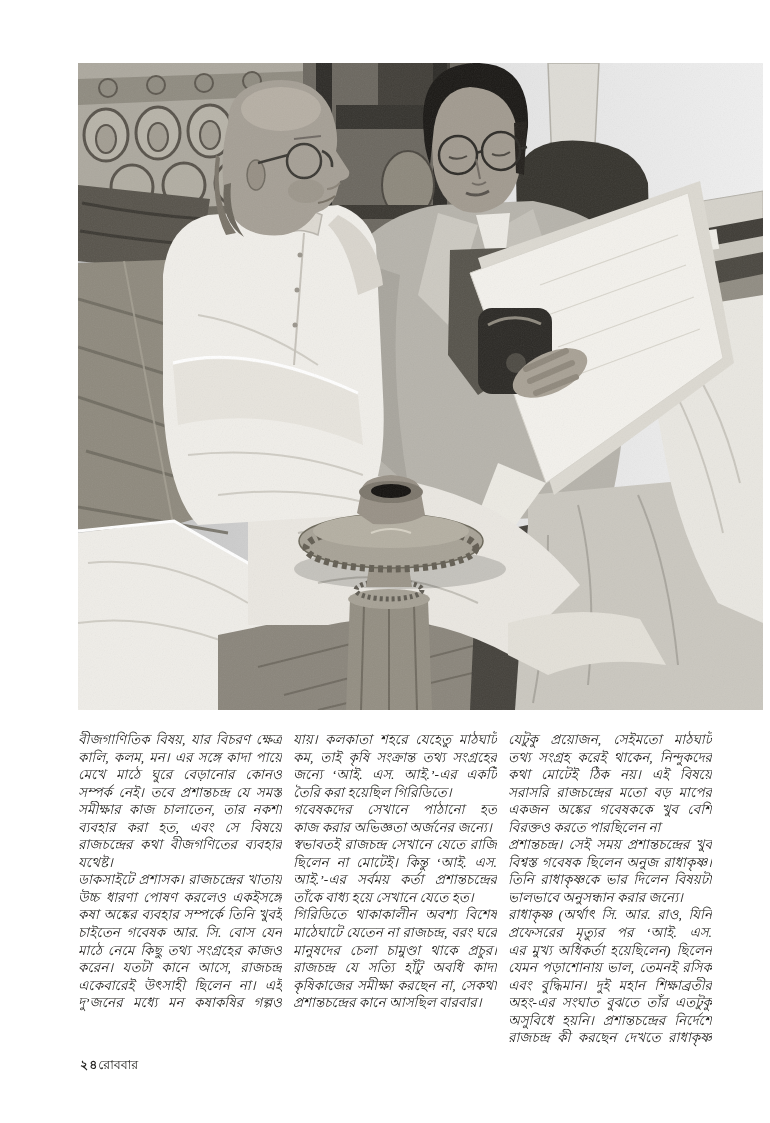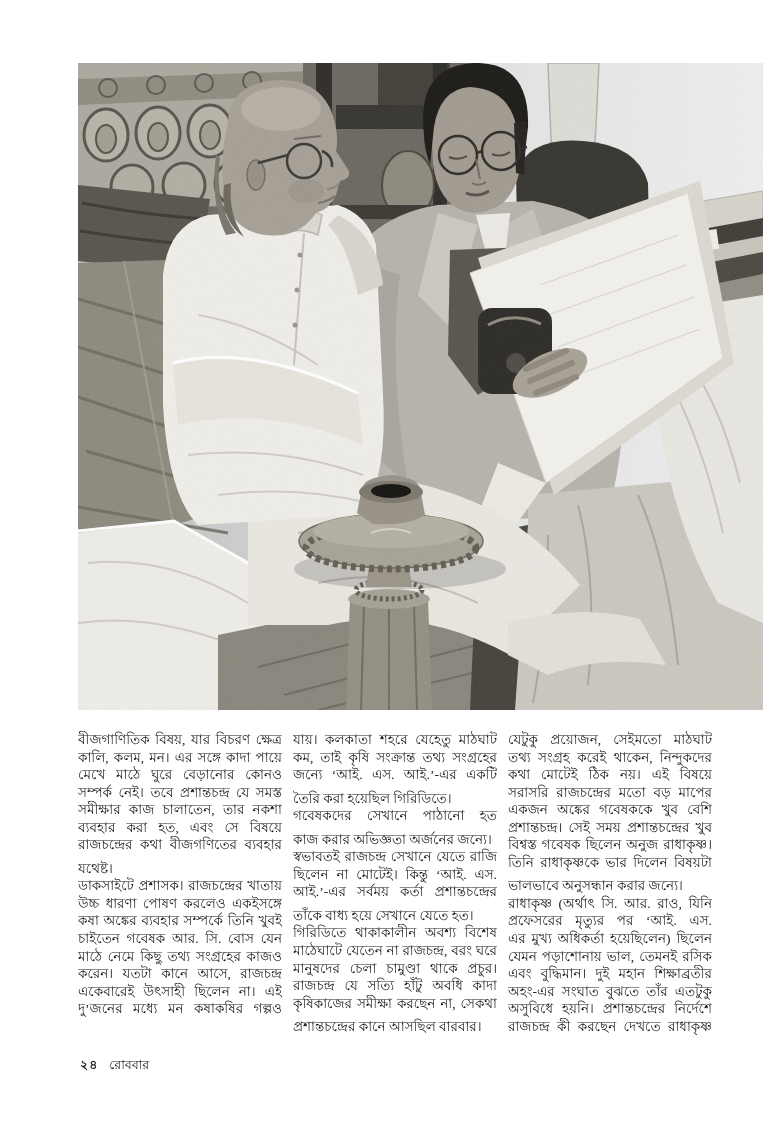--- a/index.html
+++ b/index.html
@@ -11,31 +11,31 @@
   .page{position:absolute;inset:0;background:#ffffff;}
   .photo-wrap{
     position:absolute;left:78px;top:63px;width:685px;height:647px;
     overflow:hidden;background:#d6d6d6;
   }
   .photo-wrap svg{display:block;width:100%;height:100%;}
   .article{
     position:absolute;left:78px;top:731px;width:634px;
     display:flex;gap:11px;
   }
-  .column{width:204px;overflow:hidden;}
+  .column{width:204px;overflow:hidden;font-style:italic;}
   .line{
     font-size:13.5px;line-height:17.55px;height:17.55px;overflow:hidden;
     color:#1c1b18;
     text-align:justify;text-align-last:justify;
   }
-  .line.short{text-align-last:left;margin-top:6px;}
+  .line.short{text-align-last:left;}
   .line.indent{text-indent:15px;}
   .footer{
     position:absolute;left:80px;top:1056px;
-    display:flex;align-items:baseline;gap:11px;
+    display:flex;align-items:baseline;
     color:#242320;font-size:12.5px;
   }
   .footer .page-num{font-weight:bold;letter-spacing:1px;}
 </style>
 </head>
 <body>
 
 <div class="page">
 
   <div class="photo-wrap">
@@ -289,20 +289,21 @@
         <div class="line">রাজচন্দ্র যে সত্যি হাঁটু অবধি কাদা লেপে</div>
         <div class="line">কৃষিকাজের সমীক্ষা করছেন না, সেকথা</div>
         <div class="line short">প্রশান্তচন্দ্রের কানে আসছিল বারবার।</div>
       </div>
     <div class="column">
         <div class="line">যেটুকু প্রয়োজন, সেইমতো মাঠঘাট থেকে</div>
         <div class="line">তথ্য সংগ্রহ করেই থাকেন, নিন্দুকদের</div>
         <div class="line">কথা মোটেই ঠিক নয়। এই বিষয়ে</div>
         <div class="line">সরাসরি রাজচন্দ্রের মতো বড় মাপের</div>
         <div class="line">একজন অঙ্কের গবেষককে খুব বেশি</div>
+        <div class="line short">বিরক্তও করতে পারছিলেন না</div>
         <div class="line">প্রশান্তচন্দ্র। সেই সময় প্রশান্তচন্দ্রের খুব</div>
         <div class="line">বিশ্বস্ত গবেষক ছিলেন অনুজ রাধাকৃষ্ণ।</div>
         <div class="line">তিনি রাধাকৃষ্ণকে ভার দিলেন বিষয়টা</div>
         <div class="line short">ভালভাবে অনুসন্ধান করার জন্যে।</div>
         <div class="line">রাধাকৃষ্ণ (অর্থাৎ সি. আর. রাও, যিনি</div>
         <div class="line">প্রফেসরের মৃত্যুর পর ‘আই. এস. আই.’-</div>
         <div class="line">এর মুখ্য অধিকর্তা হয়েছিলেন) ছিলেন</div>
         <div class="line">যেমন পড়াশোনায় ভাল, তেমনই রসিক</div>
         <div class="line">এবং বুদ্ধিমান। দুই মহান শিক্ষাব্রতীর চোরা</div>
         <div class="line">অহং-এর সংঘাত বুঝতে তাঁর এতটুকু</div>

